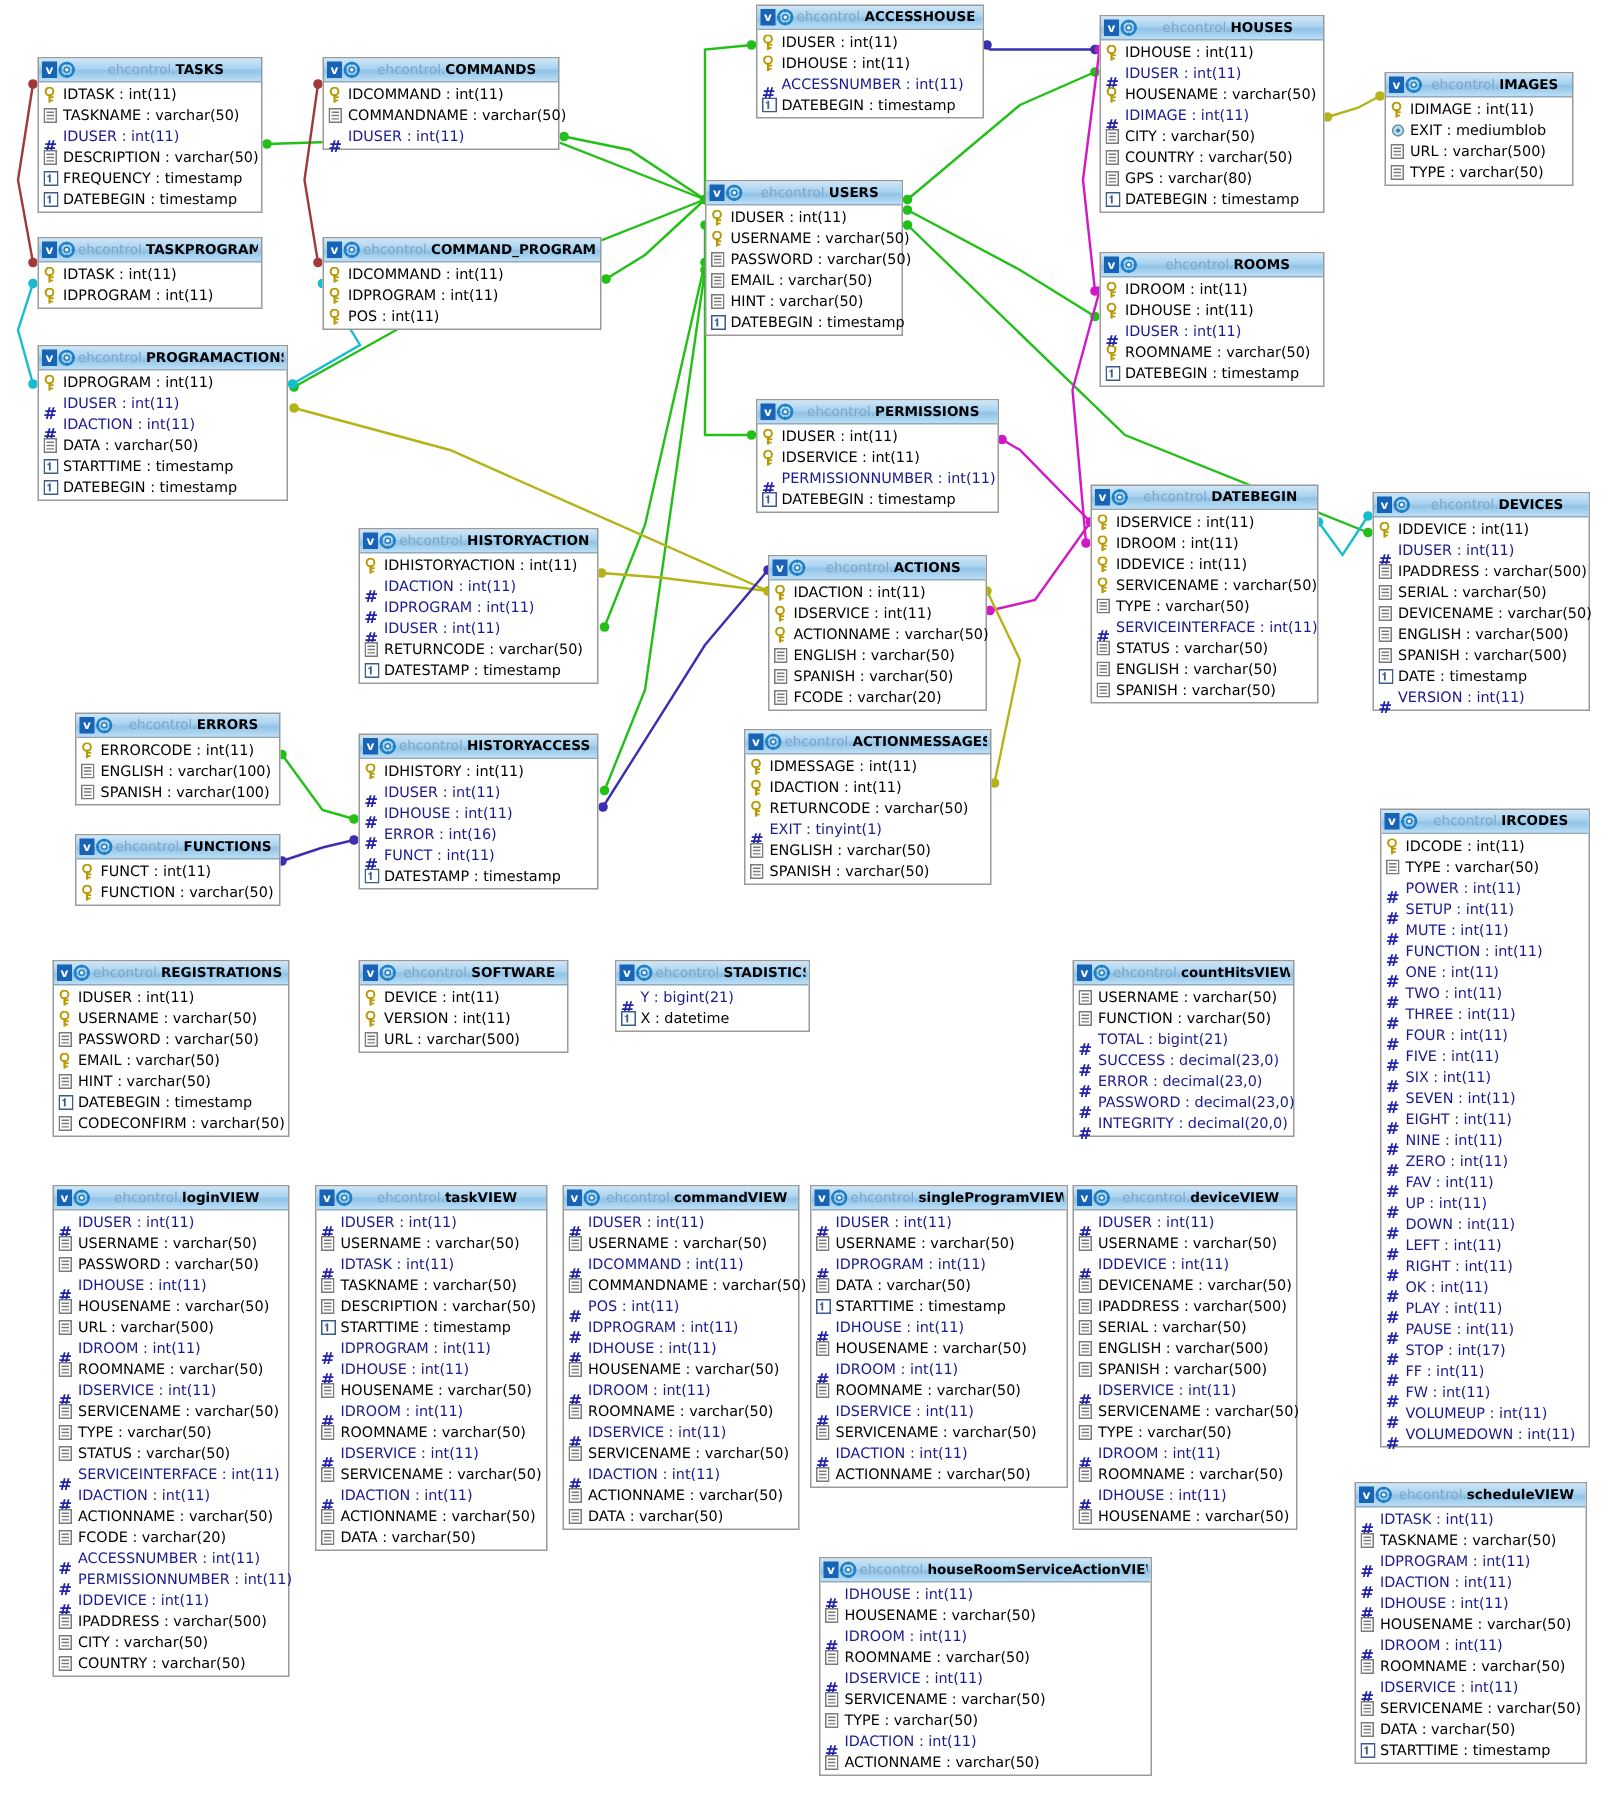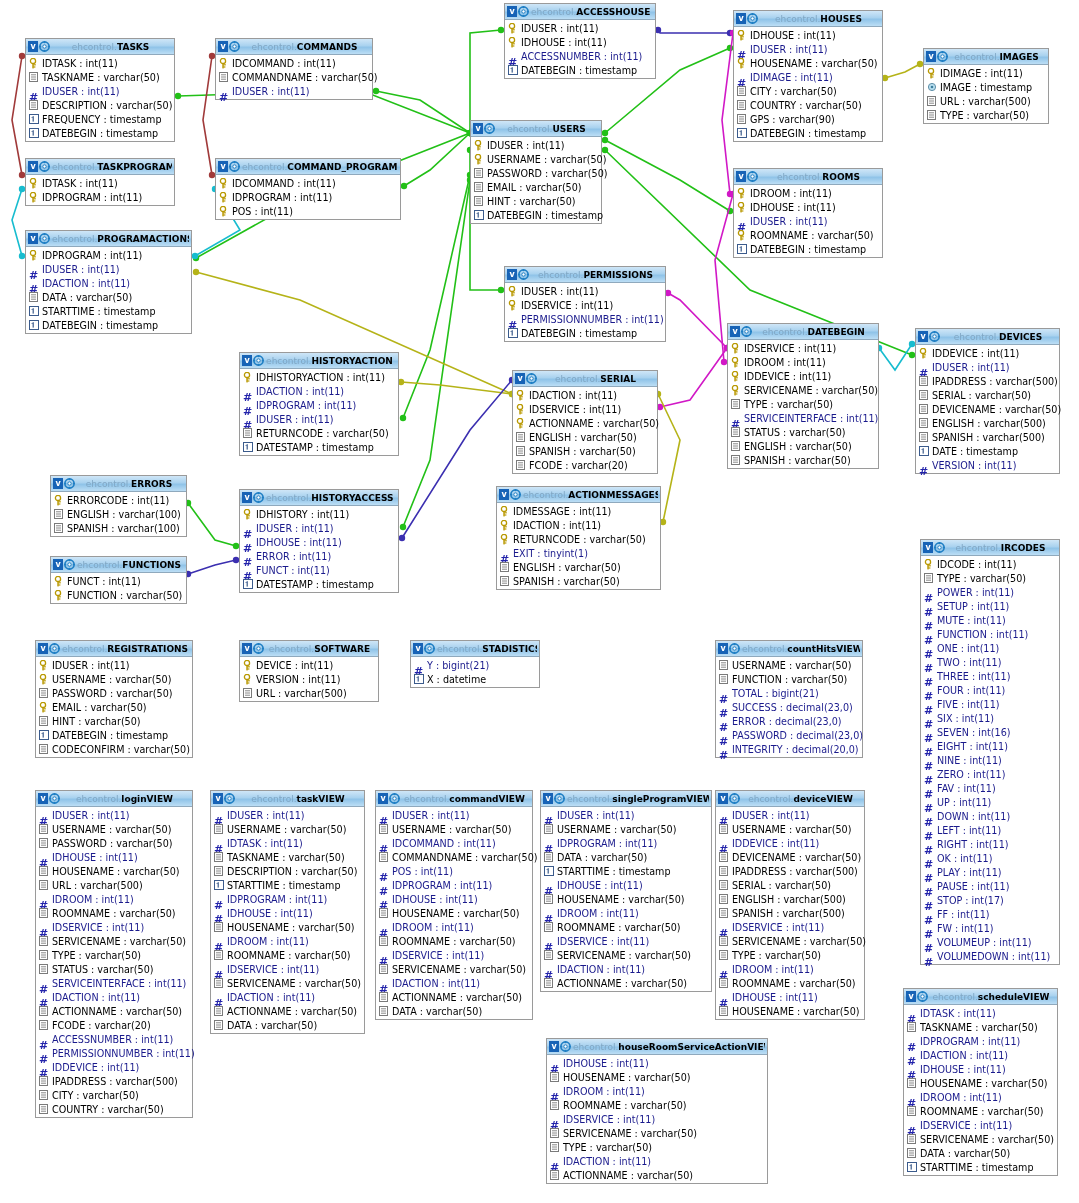--- a/index.html
+++ b/index.html
@@ -708,21 +708,21 @@
         <div class="col-row">
           <span class="col-ico"><span class="hash">#</span></span>
           <span class="col-text fk">IDUSER : int(11)</span>
         </div>
         <div class="col-row">
           <span class="col-ico"><span class="hash">#</span></span>
           <span class="col-text fk">IDHOUSE : int(11)</span>
         </div>
         <div class="col-row">
           <span class="col-ico"><span class="hash">#</span></span>
-          <span class="col-text fk">ERROR : int(11)</span>
+          <span class="col-text fk">ERROR : int(16)</span>
         </div>
         <div class="col-row">
           <span class="col-ico"><span class="hash">#</span></span>
           <span class="col-text fk">FUNCT : int(11)</span>
         </div>
         <div class="col-row">
           <span class="col-ico">
             <svg width="10" height="10" viewBox="0 0 10 10">
               <rect x="0.5" y="0.5" width="9" height="9" fill="#ffffff" stroke="#3b5b8c" stroke-width="1"></rect>
               <rect x="3.6" y="2.2" width="1.2" height="5.4" fill="#3b5b8c"></rect>
@@ -1013,21 +1013,21 @@
         <div class="ico-gear">
           <svg width="11" height="11" viewBox="0 0 11 11">
             <circle cx="5.5" cy="5.5" r="4.6" fill="none" stroke="#1f7fc4" stroke-width="1.6"></circle>
             <circle cx="5.5" cy="5.5" r="1.7" fill="#ffffff" stroke="#1f7fc4" stroke-width="1"></circle>
             <rect x="4.8" y="0" width="1.4" height="2.2" fill="#1f7fc4"></rect>
             <rect x="4.8" y="8.8" width="1.4" height="2.2" fill="#1f7fc4"></rect>
             <rect x="0" y="4.8" width="2.2" height="1.4" fill="#1f7fc4"></rect>
             <rect x="8.8" y="4.8" width="2.2" height="1.4" fill="#1f7fc4"></rect>
           </svg>
         </div>
-        <div class="tbl-title"><span class="schema">ehcontrol.</span><span class="tname">SERIAL</span></div>
+        <div class="tbl-title"><span class="schema">ehcontrol.</span><span class="tname">ACTIONS</span></div>
       </div>
       <div class="col-list">
         <div class="col-row">
           <span class="col-ico">
             <svg width="10" height="11" viewBox="0 0 10 11">
               <circle cx="4" cy="3" r="2.6" fill="none" stroke="#b89800" stroke-width="1.3"></circle>
               <rect x="3.3" y="4.8" width="1.5" height="5.6" fill="#b89800"></rect>
               <rect x="4.6" y="6.2" width="2.2" height="1.2" fill="#b89800"></rect>
               <rect x="4.6" y="8.4" width="1.8" height="1.2" fill="#b89800"></rect>
             </svg>
@@ -1238,21 +1238,21 @@
         </div>
         <div class="col-row">
           <span class="col-ico">
             <svg width="9" height="10" viewBox="0 0 9 10">
               <rect x="0.5" y="0.5" width="8" height="9" fill="#ffffff" stroke="#7a7a7a" stroke-width="1"></rect>
               <line x1="2" y1="2.8" x2="7" y2="2.8" stroke="#7a7a7a" stroke-width="0.9"></line>
               <line x1="2" y1="5" x2="7" y2="5" stroke="#7a7a7a" stroke-width="0.9"></line>
               <line x1="2" y1="7.2" x2="7" y2="7.2" stroke="#7a7a7a" stroke-width="0.9"></line>
             </svg>
           </span>
-          <span class="col-text">GPS : varchar(90)</span>
+          <span class="col-text">GPS : varchar(80)</span>
         </div>
         <div class="col-row">
           <span class="col-ico">
             <svg width="10" height="10" viewBox="0 0 10 10">
               <rect x="0.5" y="0.5" width="9" height="9" fill="#ffffff" stroke="#3b5b8c" stroke-width="1"></rect>
               <rect x="3.6" y="2.2" width="1.2" height="5.4" fill="#3b5b8c"></rect>
               <rect x="2.6" y="3.1" width="1.1" height="0.9" fill="#3b5b8c"></rect>
             </svg>
           </span>
           <span class="col-text">DATEBEGIN : timestamp</span>
@@ -1286,21 +1286,21 @@
           </span>
           <span class="col-text">IDIMAGE : int(11)</span>
         </div>
         <div class="col-row">
           <span class="col-ico">
             <svg width="10" height="10" viewBox="0 0 10 10">
               <circle cx="5" cy="5" r="3.6" fill="#b9dff0" stroke="#5f8fa8" stroke-width="1"></circle>
               <circle cx="5" cy="5" r="1.3" fill="#3c7d9c"></circle>
             </svg>
           </span>
-          <span class="col-text">IMAGE : timestamp</span>
+          <span class="col-text">EXIT : mediumblob</span>
         </div>
         <div class="col-row">
           <span class="col-ico">
             <svg width="9" height="10" viewBox="0 0 9 10">
               <rect x="0.5" y="0.5" width="8" height="9" fill="#ffffff" stroke="#7a7a7a" stroke-width="1"></rect>
               <line x1="2" y1="2.8" x2="7" y2="2.8" stroke="#7a7a7a" stroke-width="0.9"></line>
               <line x1="2" y1="5" x2="7" y2="5" stroke="#7a7a7a" stroke-width="0.9"></line>
               <line x1="2" y1="7.2" x2="7" y2="7.2" stroke="#7a7a7a" stroke-width="0.9"></line>
             </svg>
           </span>
@@ -1729,21 +1729,21 @@
         <div class="col-row">
           <span class="col-ico"><span class="hash">#</span></span>
           <span class="col-text fk">FIVE : int(11)</span>
         </div>
         <div class="col-row">
           <span class="col-ico"><span class="hash">#</span></span>
           <span class="col-text fk">SIX : int(11)</span>
         </div>
         <div class="col-row">
           <span class="col-ico"><span class="hash">#</span></span>
-          <span class="col-text fk">SEVEN : int(16)</span>
+          <span class="col-text fk">SEVEN : int(11)</span>
         </div>
         <div class="col-row">
           <span class="col-ico"><span class="hash">#</span></span>
           <span class="col-text fk">EIGHT : int(11)</span>
         </div>
         <div class="col-row">
           <span class="col-ico"><span class="hash">#</span></span>
           <span class="col-text fk">NINE : int(11)</span>
         </div>
         <div class="col-row">

